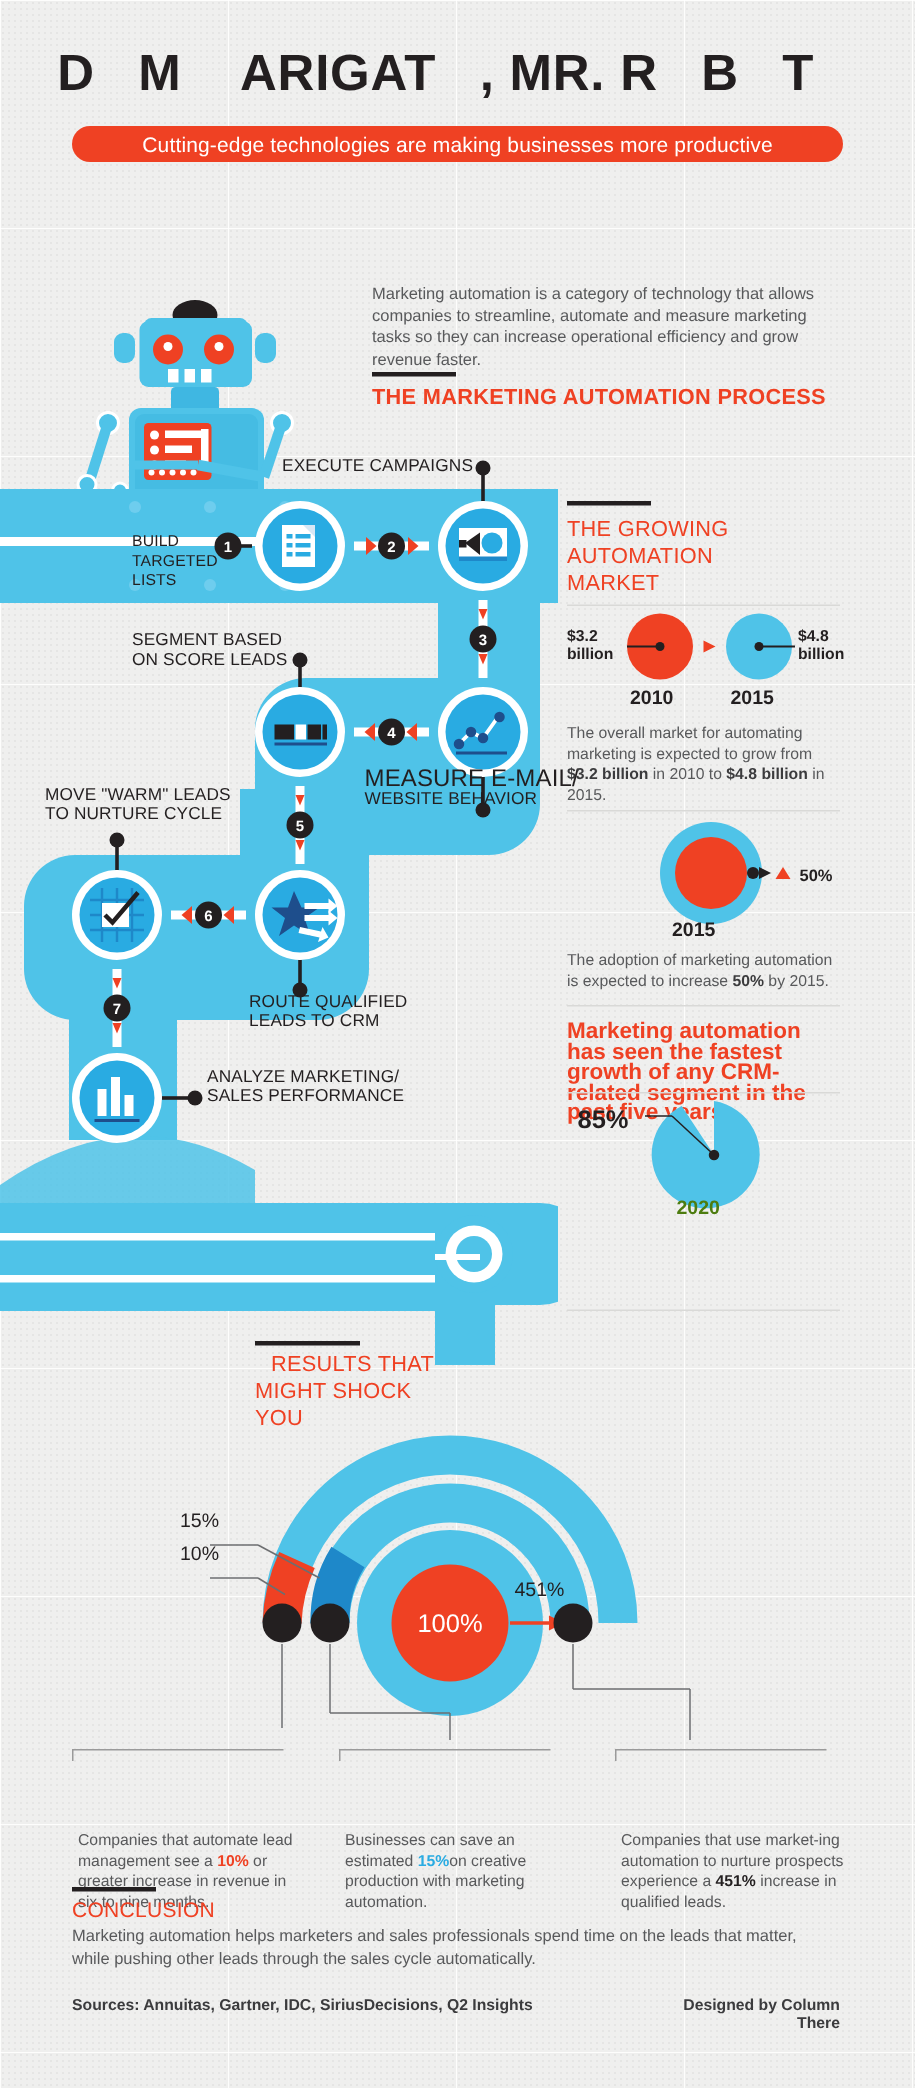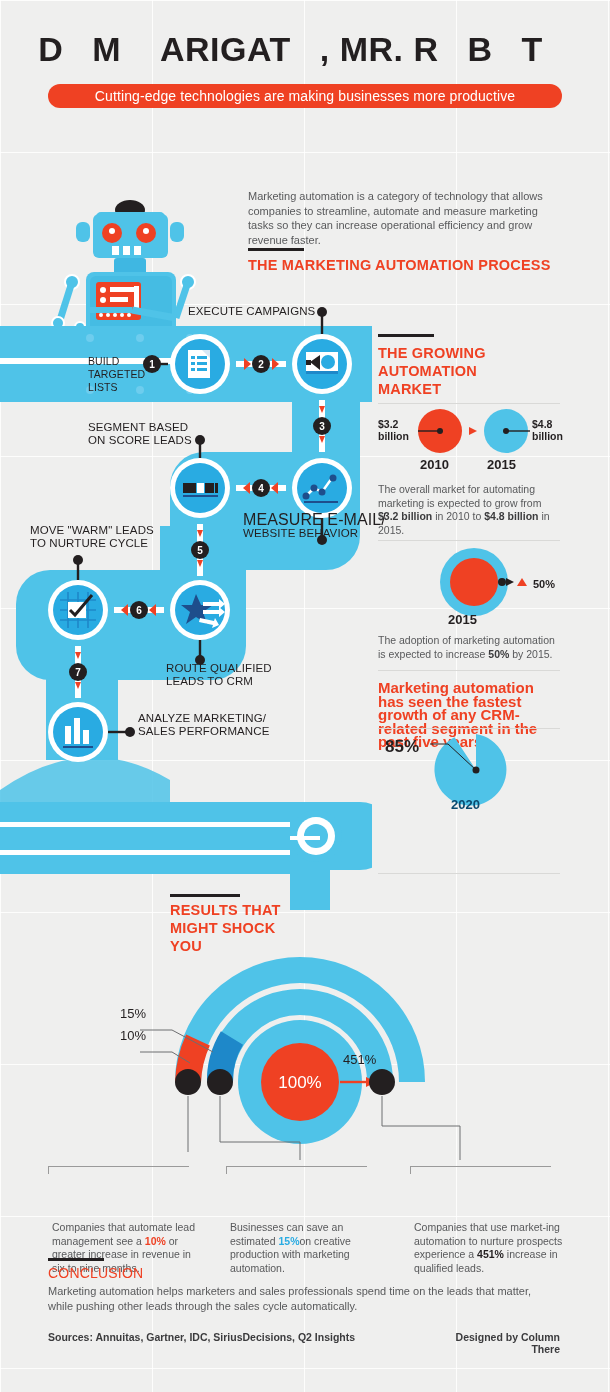--- a/index.html
+++ b/index.html
@@ -49,22 +49,22 @@
   #whatis-h{left:248px;top:166px;width:320px;font-size:19px;font-weight:bold;
      color:#231f20;}
   #whatis-p{left:248px;top:189px;width:300px;font-size:11px;line-height:14.5px;
      color:#58595b;}
   .rule-dark{height:3px;background:#231f20;}
   #whatis-rule{left:248px;top:248px;width:56px;}
   #process-h{left:248px;top:257px;font-size:14.5px;font-weight:bold;color:#ef4123;
      letter-spacing:.2px;}
 
   
-  .sec-h{font-size:14.5px;font-weight:bold;color:#ef4123;line-height:18px;
-     letter-spacing:.2px;}
+  .sec-h{font-size:14.5px;font-weight:normal;color:#ef4123;line-height:18px;
+     letter-spacing:.2px;text-align:center;}
   .sec-p{font-size:10.5px;line-height:13.5px;color:#58595b;}
   .sec-p b{color:#3b3b3d;}
   .hairline{height:1px;background:#d9d9d7;}
   .flow-label{position:absolute;font-size:10.5px;color:#231f20;line-height:12.5px;
      letter-spacing:.1px;}
   #rc-rule{left:378px;top:334px;width:56px;}
 
   
   #res-rule{left:170px;top:894px;width:70px;}
   #res-h{left:170px;top:901px;width:130px;}
@@ -381,21 +381,21 @@
   <div class="abs" style="left:378px;top:681px;width:182px;font-size:15px;line-height:13.5px;font-weight:bold;color:#ef4123;">Marketing automation has seen the fastest growth of any CRM-related segment in the past five years.</div>
   <div class="abs hairline" style="left:378px;top:728px;width:182px;"></div>
 
   <svg class="abs" style="left:428px;top:734px" width="132" height="72">
     <path d="M48 36 L48 0 A36 36 0 1 1 26.5 3.3 Z" fill="#4fc3e8"></path>
     <circle cx="48" cy="36" r="3.5" fill="#231f20"></circle>
     <line x1="48" y1="36" x2="20" y2="10" stroke="#231f20" stroke-width="1"></line>
     <line x1="20" y1="10" x2="2" y2="10" stroke="#231f20" stroke-width="1"></line>
   </svg>
   <div class="abs" style="left:385px;top:737px;font-size:17px;font-weight:bold;color:#231f20;">85%</div>
-  <div class="abs" style="left:451px;top:797px;font-size:13px;font-weight:bold;color:#0c4a6e;">2020</div>
+  <div class="abs" style="left:451px;top:797px;font-size:13px;font-weight:bold;color:#4d7c0f;">2020</div>
   <div class="abs hairline" style="left:378px;top:873px;width:182px;"></div>
 
   <div class="abs rule-dark" id="res-rule"></div>
   <div class="abs sec-h" id="res-h">RESULTS THAT</div>
   <div class="abs sec-h" style="left:170px;top:919px;">MIGHT SHOCK</div>
   <div class="abs sec-h" style="left:170px;top:937px;">YOU</div>
 
   <svg class="abs" style="left:110px;top:930px" width="380" height="230" viewBox="0 0 380 230">
 
     <path d="M78 152 A112 112 0 0 1 302 152" fill="none" stroke="#4fc3e8" stroke-width="26"></path>

